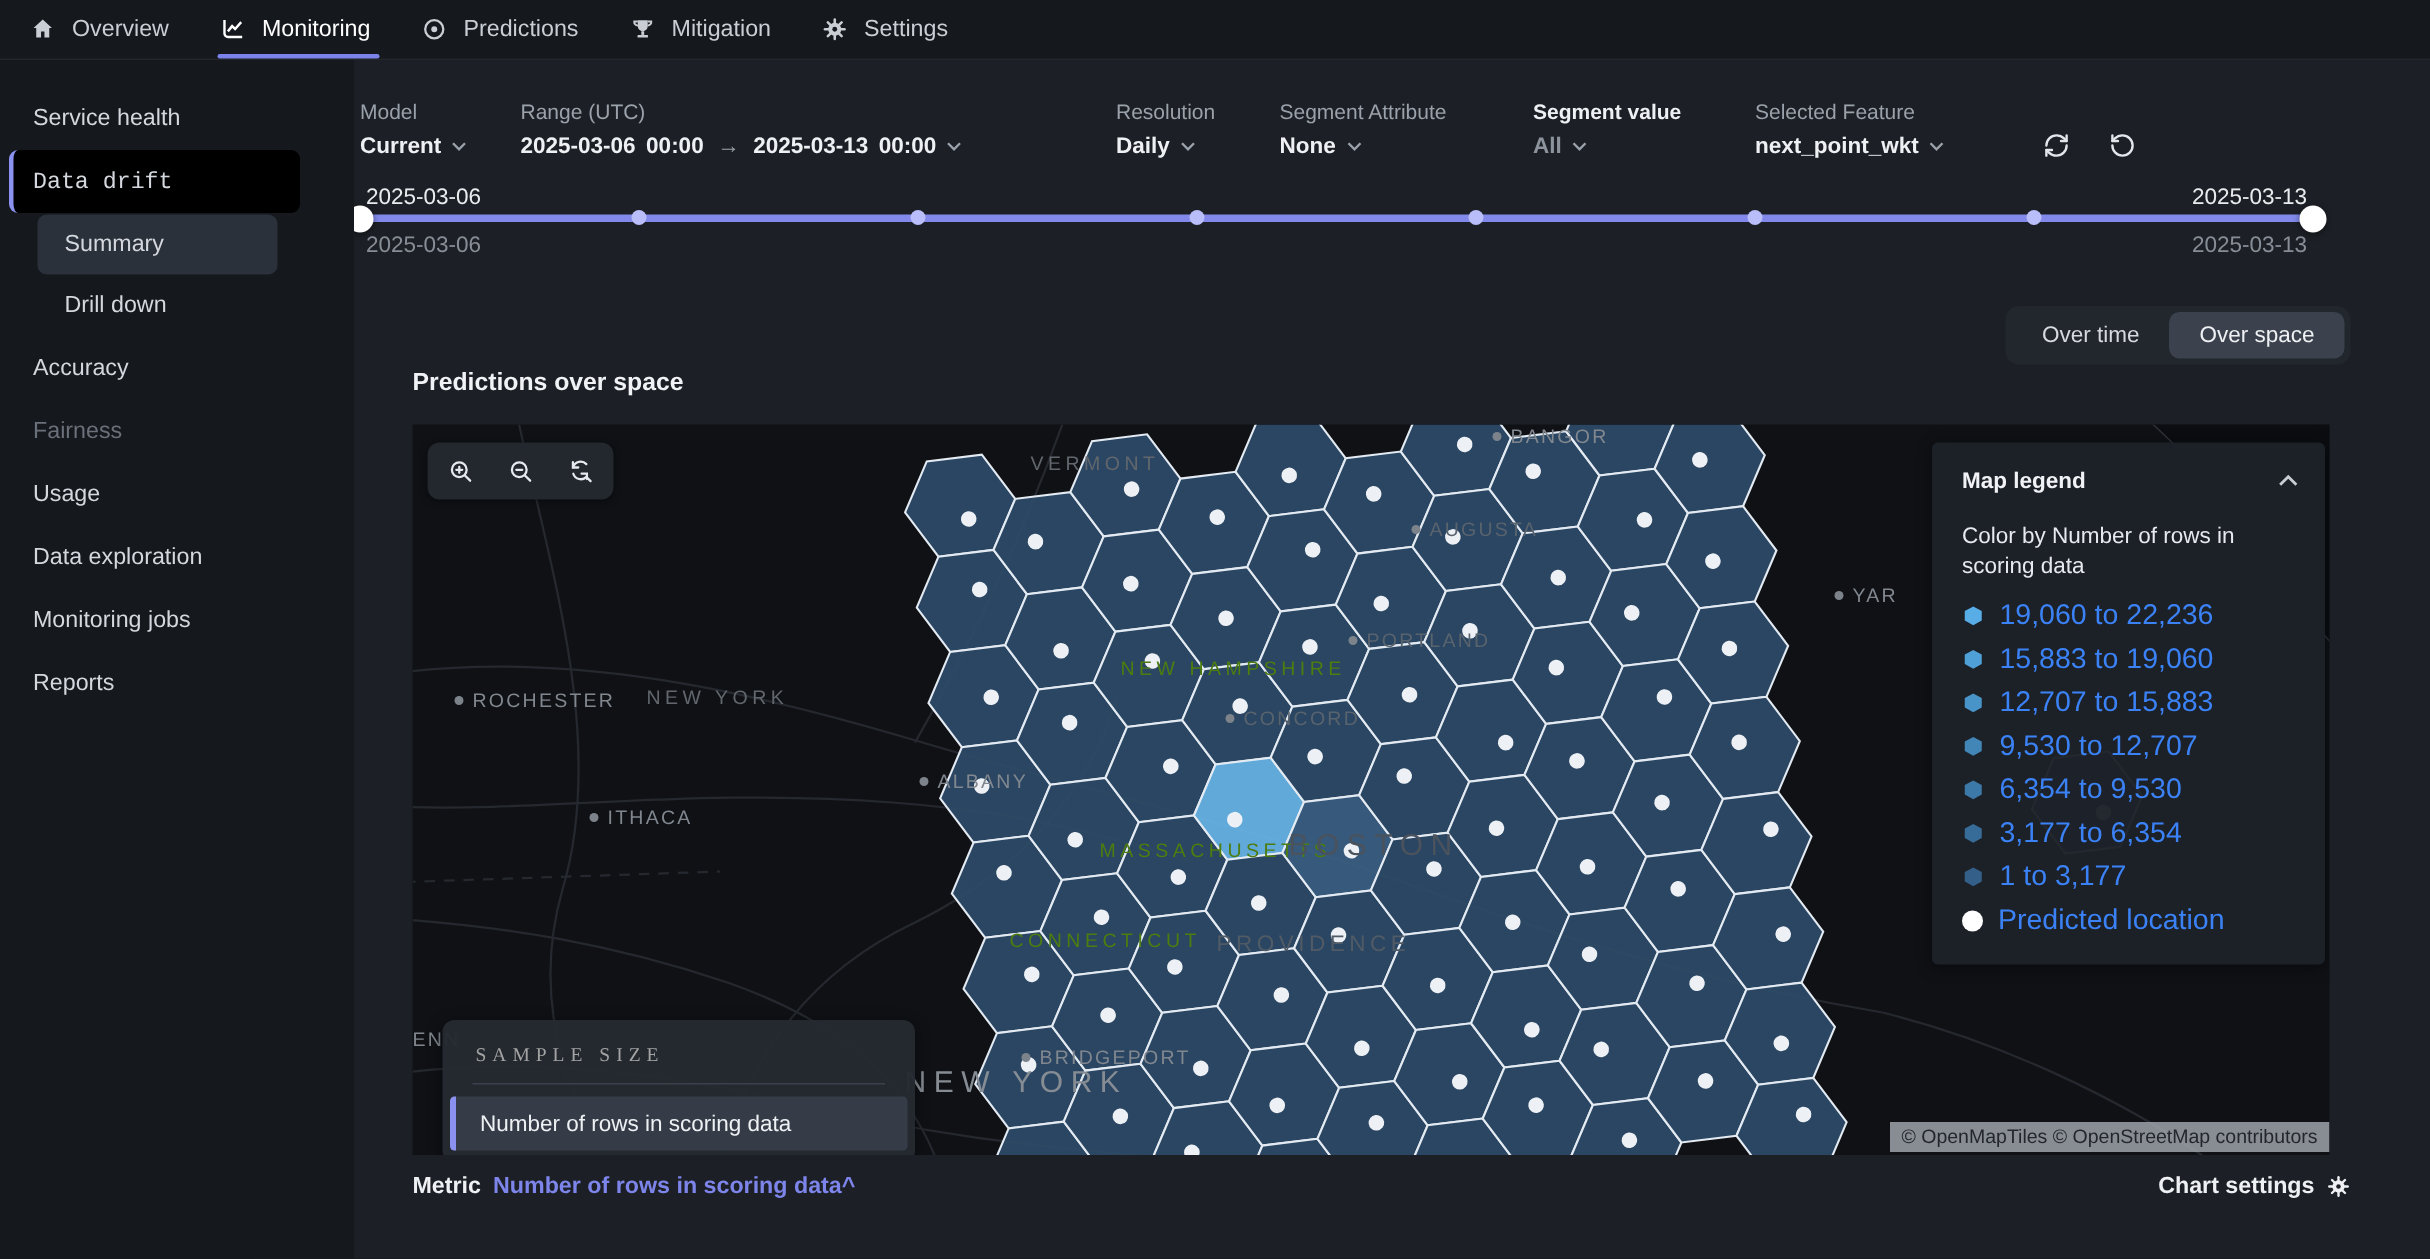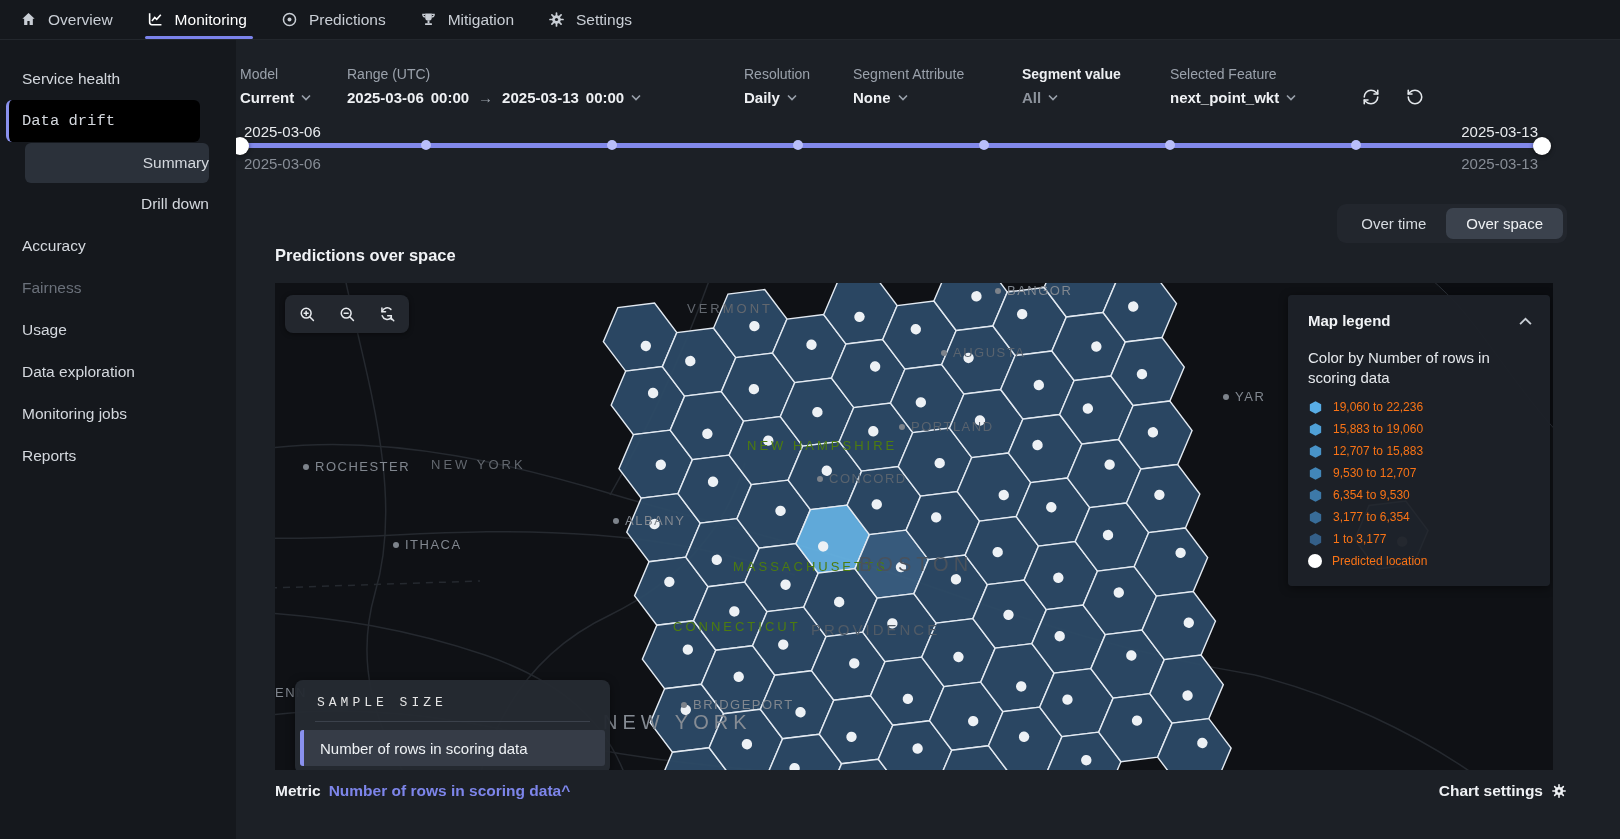--- a/index.html
+++ b/index.html
@@ -16,22 +16,22 @@
   .nav-item.active { color:#ffffff; font-weight:400;align-items:center; }
   .nav-item.active::after { content:""; position:absolute; left:-2px; right:-6px; bottom:0; height:3px;
               background:#7b83eb; border-radius:2px; }
 
   
   .sidebar { position:absolute; left:0; top:40px; width:236px; bottom:0; background:#15181d; padding-top:18px; z-index:20; }
   .sb-item { height:42px; display:flex; align-items:center; padding-left:16px; margin:0 36px 0 6px;
              border-radius:6px; color:#d4d8de; font-size:15.5px; cursor:pointer; }
   .sb-item.active { background:#000000; border-left:3px solid #8a91ee; padding-left:13px;font-family:Liberation Mono, monospace; }
   .sb-item.disabled { color:#6a707a; }
-  .sb-sub { height:40px; margin:1px 27px 1px 25px; padding-left:18px; display:flex; align-items:center;
-            border-radius:6px; color:#d4d8de; font-size:15.5px; cursor:pointer;justify-content:flex-end; }
+  .sb-sub { height:40px; margin:1px 51px 1px 25px; padding-left:18px; display:flex; align-items:center;
+            border-radius:6px; color:#d4d8de; font-size:15.5px; cursor:pointer; }
   .sb-sub.active-sub { background:#2b313a; }
 
   
   .main { position:absolute; left:236px; top:40px; right:0; bottom:0; }
 
   .controls { position:absolute; left:4px; top:26px; display:flex; }
   .ctrl { display:flex; flex-direction:column; gap:7px; }
   .ctrl-label { font-size:14px; color:#9aa1ab; white-space:nowrap; }
   .ctrl-label.strong { color:#eef0f3; font-weight:700; }
   .ctrl-value { font-size:15px; font-weight:700; color:#eef0f3; display:flex; align-items:center; gap:7px;
@@ -77,28 +77,28 @@
   .zoombar { position:absolute; left:10px; top:12px; background:#23272e; border-radius:8px; display:flex;
              padding:4px 6px; gap:8px; box-shadow:0 1px 5px rgba(0,0,0,.45); }
   .zoombar button { width:32px; height:30px; background:none; border:none; color:#e6e9ed; cursor:pointer;
                     display:flex; align-items:center; justify-content:center; }
 
   .legend { position:absolute; top:12px; right:3px; width:262px; background:rgba(29,33,40,.97); border-radius:4px;
             padding:17px 18px 18px 20px; box-shadow:0 2px 10px rgba(0,0,0,.45); }
   .leg-head { display:flex; justify-content:space-between; align-items:center; font-size:15px; font-weight:700; color:#f0f2f5; }
   .leg-colorby { margin-top:19px; font-size:15px; color:#e6e9ed; line-height:1.35; }
   .leg-rows { margin-top:11px; display:flex; flex-direction:column; gap:7px; }
-  .leg-row { display:flex; align-items:center; gap:10px; font-size:12px; color:#f97316; }
+  .leg-row { display:flex; align-items:center; gap:10px; font-size:19px; color:#3b82f6; }
   .leg-row.pred { margin-top:7px; }
   .pred-dot { width:14px; height:14px; border-radius:50%; background:#ffffff; flex:0 0 auto; }
 
   .sample { position:absolute; left:20px; top:397px; width:315px; background:rgba(37,42,50,.97); border-radius:8px;
             padding:15px 0 8px; box-shadow:0 2px 10px rgba(0,0,0,.45); }
-  .sample-title { padding:0 22px 11px; font-family:Liberation Mono, monospace;
-                  font-size:13px; letter-spacing:4px; color:#e5e5e5; }
+  .sample-title { padding:0 22px 11px; font-family:Liberation Serif, serif;
+                  font-size:13px; letter-spacing:4px; color:#a3a3a3; }
   .sample-divider { margin:0 20px; border-top:1px solid #3b414b; }
   .sample-row { margin:8px 5px 0; height:36px; display:flex; align-items:center; background:#363c47; border-radius:3px;
                 position:relative; padding-left:20px; font-size:15px; color:#eef1f4; cursor:pointer; }
   .sample-row::before { content:""; position:absolute; left:0; top:0; bottom:0; width:4px; background:#8a91ee;
                 border-radius:3px 0 0 3px; }
 
   .attr { position:absolute; right:0; bottom:2px; background:rgba(158,163,169,.85); color:#23272c;
           font-size:13px; padding:2px 8px 3px; }
 
   
@@ -638,20 +638,21 @@
       </div>
 
       <div class="sample">
         <div class="sample-title">SAMPLE SIZE</div>
         <div class="sample-divider"></div>
         <div class="sample-row">
           <span>Number of rows in scoring data</span>
         </div>
       </div>
 
+      <div class="attr">© OpenMapTiles © OpenStreetMap contributors</div>
     </div>
 
     <div class="footer">
       <div>
         <span class="metric-label">Metric</span><span class="metric-link"><span>Number of rows in scoring data</span><span>^</span></span>
       </div>
       <div class="chart-settings">
         <span>Chart settings</span>
         <svg width="16" height="16" viewBox="0 0 18 18">
             <g fill="currentColor">

